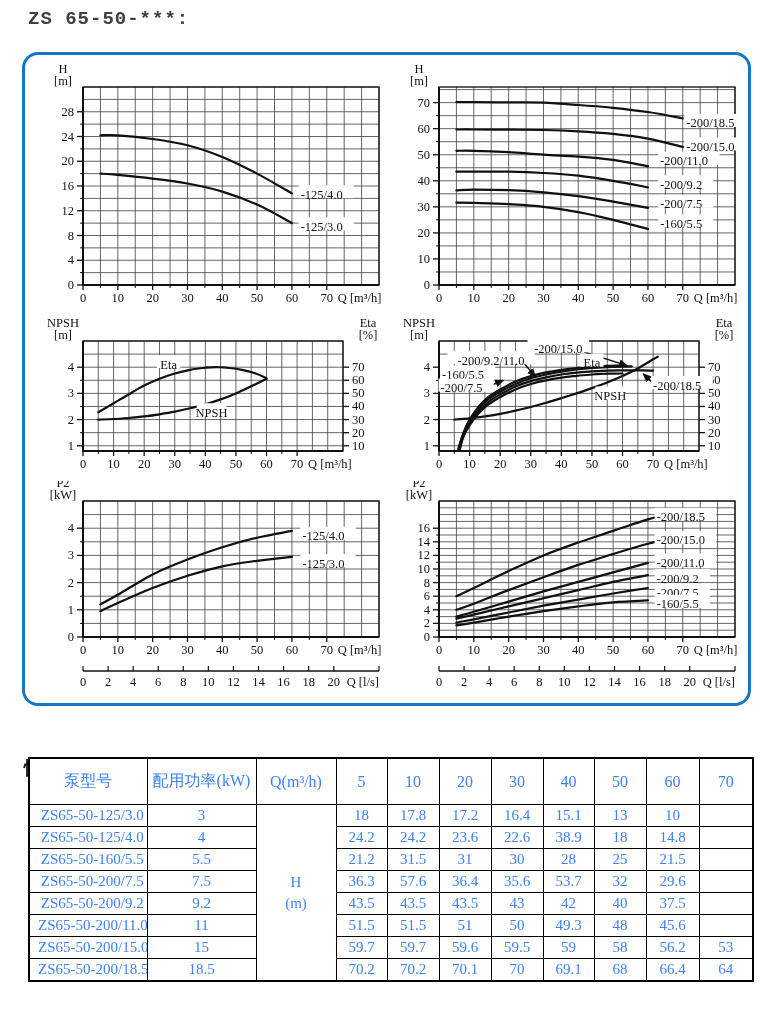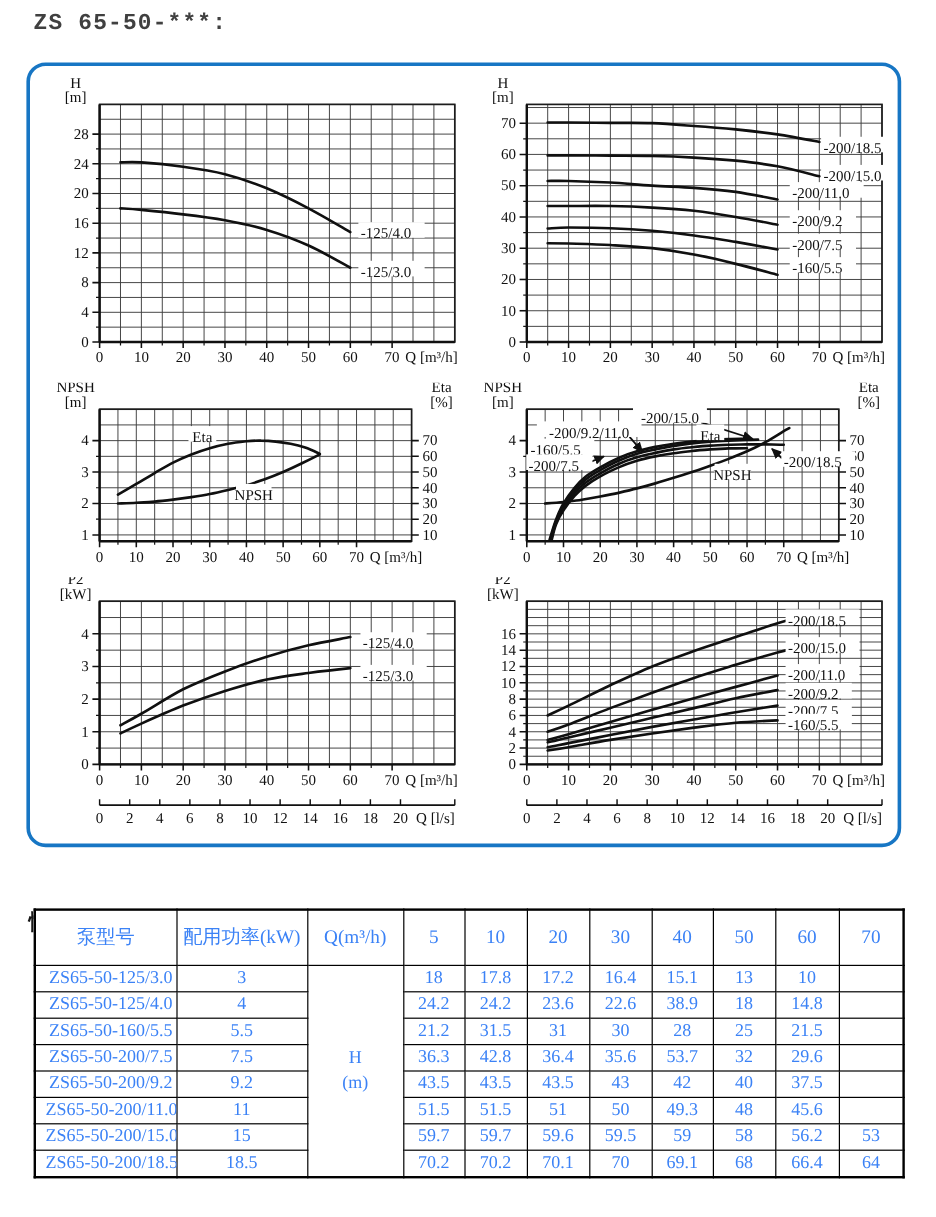--- a/index.html
+++ b/index.html
@@ -802,21 +802,21 @@
           <td>30</td>
           <td>28</td>
           <td>25</td>
           <td>21.5</td>
           <td></td>
         </tr>
         <tr>
           <td class="model">ZS65-50-200/7.5</td>
           <td>7.5</td>
           <td>36.3</td>
-          <td>42.8</td>
+          <td>57.6</td>
           <td>36.4</td>
           <td>35.6</td>
           <td>53.7</td>
           <td>32</td>
           <td>29.6</td>
           <td></td>
         </tr>
         <tr>
           <td class="model">ZS65-50-200/9.2</td>
           <td>9.2</td>

